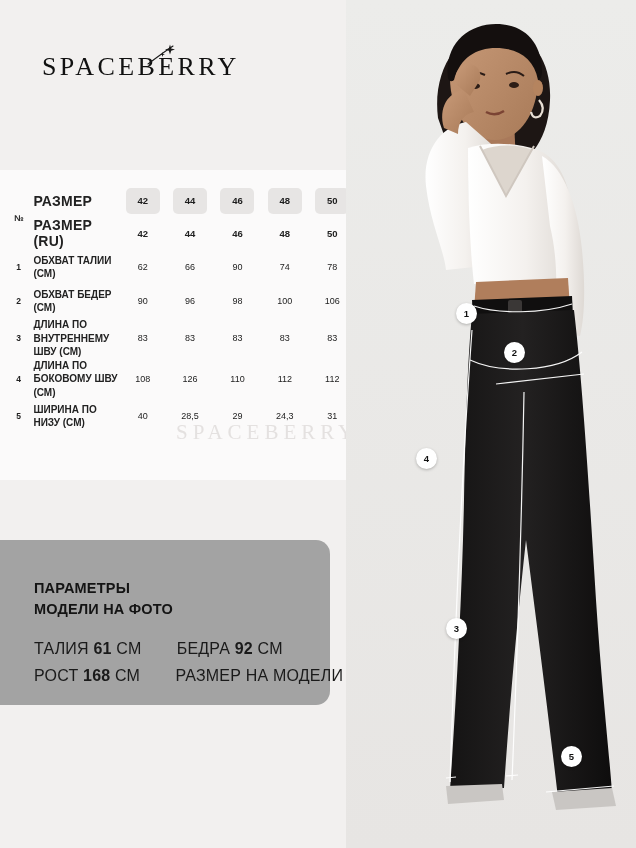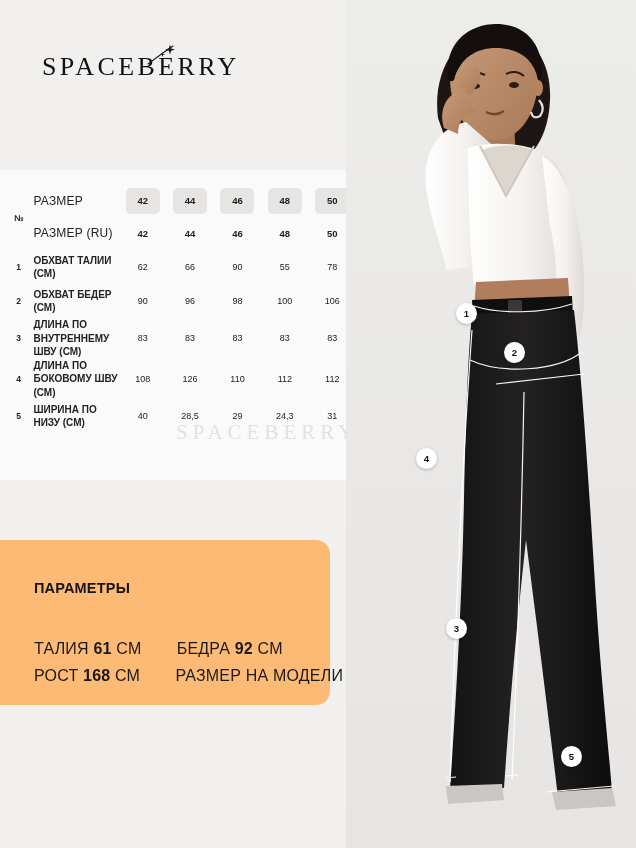--- a/index.html
+++ b/index.html
@@ -104,36 +104,36 @@
     display: inline-block;
     width: 34px;
     line-height: 26px;
     background: #e7e5e4;
     border-radius: 5px;
     font-weight: bold;
     font-size: 9.5px;
     color: #1c1c1c;
   }
   .hdr-label {
-    font-size: 12px;
-    font-weight: normal;
+    font-size: 14px;
+    font-weight: bold;
     color: #222;
     letter-spacing: .2px;
     padding-left: 4px !important;
     text-transform: uppercase;
   }
 
   
   .params-card {
     position: absolute;
     left: 0;
     top: 540px;
     width: 330px;
     height: 165px;
-    background: #fdba74;
+    background: #a3a3a3;
     border-radius: 0 14px 14px 0;
   }
   .params-title {
     position: absolute;
     left: 34px;
     top: 38px;
     font-size: 14.5px;
     font-weight: bold;
     color: #141414;
     line-height: 1.45;
@@ -224,21 +224,21 @@
       <td class="cell head">48</td>
       <td class="cell head">50</td>
     </tr>
 
     <tr>
       <td class="col-num">1</td>
       <td class="col-label">ОБХВАТ ТАЛИИ (СМ)</td>
       <td class="cell">62</td>
       <td class="cell">66</td>
       <td class="cell">90</td>
-      <td class="cell">55</td>
+      <td class="cell">74</td>
       <td class="cell">78</td>
     </tr>
     <tr>
       <td class="col-num">2</td>
       <td class="col-label">ОБХВАТ БЕДЕР (СМ)</td>
       <td class="cell">90</td>
       <td class="cell">96</td>
       <td class="cell">98</td>
       <td class="cell">100</td>
       <td class="cell">106</td>
@@ -272,20 +272,21 @@
     </tr>
   </tbody>
     </table>
 </div>
 
 <div class="watermark">SPACEBERRY</div>
 
 <div class="params-card">
   <div class="params-title">
     <span>ПАРАМЕТРЫ</span><br>
+    <span>МОДЕЛИ НА ФОТО</span>
   </div>
   <div class="params-line l1">
     <span>ТАЛИЯ</span>
     <b>61</b>
     <span>СМ</span>
     <span class="pl-gap"></span>
     <span>БЕДРА</span>
     <b>92</b>
     <span>СМ</span>
   </div>

